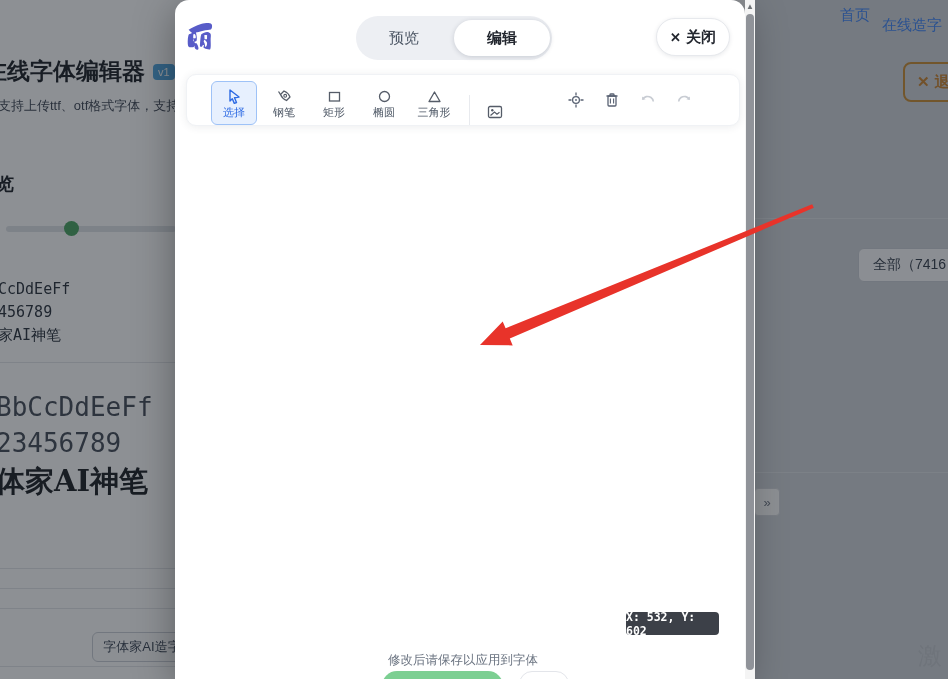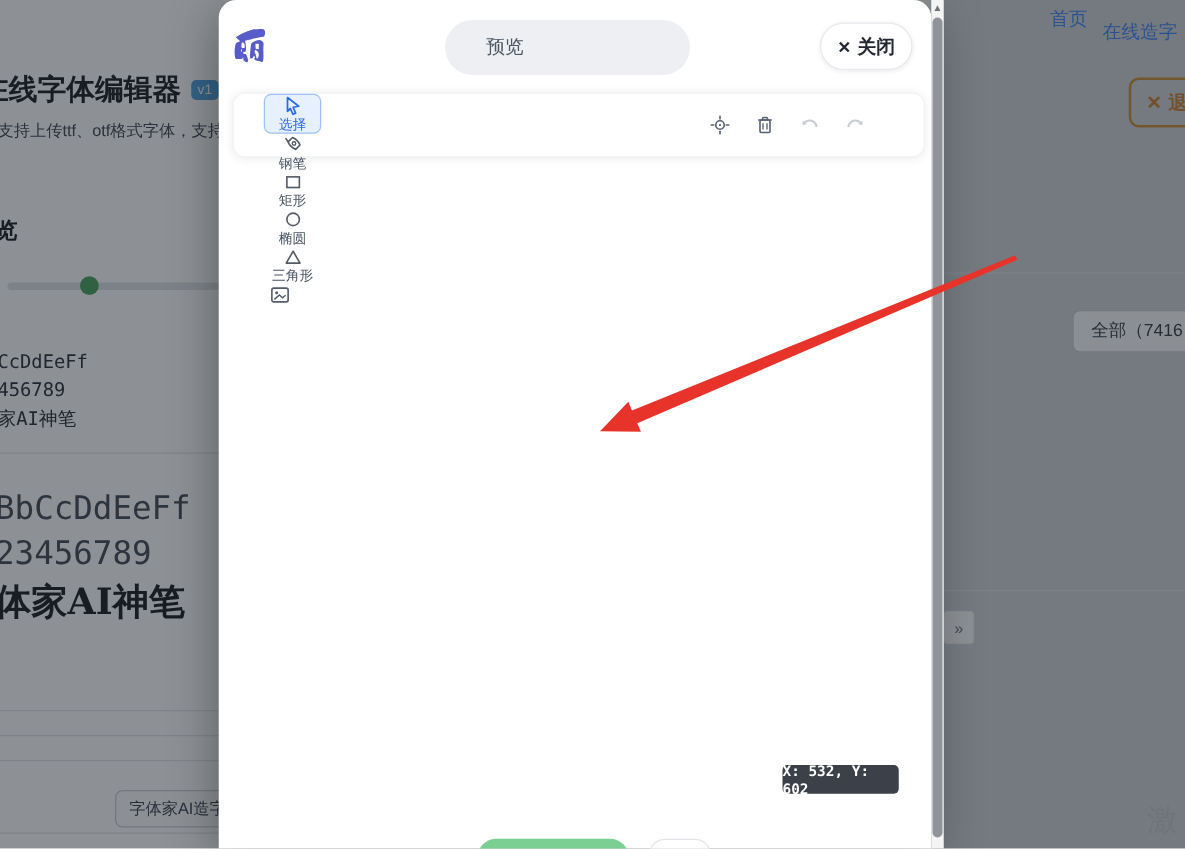--- a/index.html
+++ b/index.html
@@ -26,21 +26,21 @@
   #collapse-btn{background:#fdfdfd;border:1px solid #d4d7dc;border-radius:4px;color:#6b7280;font-size:13px;display:flex;align-items:center;justify-content:center;}
   #watermark{font-size:24px;color:#c2c6cc;white-space:nowrap;}
   
   #overlay{position:absolute;inset:0;background:rgba(28,33,42,0.50);z-index:5;}
   
   #modal{position:absolute;left:175px;top:0;width:570px;height:679px;background:#fff;border-radius:14px 14px 0 0;z-index:10;box-shadow:0 8px 40px rgba(0,0,0,.35);}
   #tabs-pill{left:356px;top:16px;width:196px;height:44px;background:#edeff3;border-radius:22px;display:flex;align-items:center;}
   .tab{width:96px;text-align:center;font-size:15px;color:#4b5563;line-height:36px;}
   .tab.active{background:#fff;border-radius:18px;height:36px;margin-left:2px;color:#23272f;font-weight:bold;box-shadow:0 1px 5px rgba(30,40,60,.18);}
   #close-btn{left:656px;top:18px;width:74px;height:38px;background:#fff;border:1px solid #e7e9ed;border-radius:19px;display:flex;align-items:center;justify-content:center;gap:5px;font-size:15px;color:#23272f;font-weight:bold;box-shadow:0 1px 4px rgba(30,40,60,.10);}
-  #toolbar{left:186px;top:74px;width:554px;height:52px;background:#fff;border:1px solid #f0f2f5;border-radius:10px;box-shadow:0 1px 8px rgba(40,50,70,.09);display:flex;align-items:flex-start;padding-left:24px;flex-direction:column;}
+  #toolbar{left:186px;top:74px;width:554px;height:52px;background:#fff;border:1px solid #f0f2f5;border-radius:10px;box-shadow:0 1px 8px rgba(40,50,70,.09);display:flex;align-items:flex-end;padding-left:24px;}
   .tool{width:46px;height:44px;display:flex;flex-direction:column;align-items:center;justify-content:center;gap:2px;margin-right:4px;}
   .tool .tlabel{font-size:11px;color:#4b5563;line-height:11px;white-space:nowrap;}
   .tool.active{background:#e7f0fe;border:1px solid #9ec2f7;border-radius:6px;}
   .tool.active .tlabel{color:#2d6ae3;}
   .tb-divider{width:1px;height:30px;background:#e8eaee;margin:0 12px 0 8px;}
   .icon-btn{width:26px;height:26px;display:flex;align-items:center;justify-content:center;}
   #tb-right{position:absolute;right:42px;top:0;height:50px;display:flex;align-items:center;gap:10px;}
   
   #canvas-wrap{left:185px;top:132px;width:556px;height:520px;background:#fff;}
   #coord-badge{left:626px;top:612px;width:93px;height:23px;background:#3c4048;border-radius:4px;color:#fff;
@@ -139,20 +139,21 @@
 
   <div id="overlay"></div>
 
   <div id="modal">
     <svg class="abs" style="left:11px;top:22px;" width="30" height="30" viewBox="0 0 1000 1000">
       <use href="#liGlyph" fill="#585cc8" stroke="none"></use>
     </svg>
 
     <div class="abs" id="tabs-pill" style="left:181px;top:16px;">
       <div class="tab">预览</div>
+      <div class="tab active">编辑</div>
     </div>
 
     <div class="abs" id="close-btn" style="left:481px;top:18px;">
       <span style="font-size:13px;">✕</span>
       <span>关闭</span>
     </div>
 
     <div class="abs" id="toolbar" style="left:11px;top:74px;">
       <div class="tool active">
         <svg width="17" height="17" viewBox="0 0 17 17">
@@ -354,20 +355,21 @@
         <rect x="285.2" y="216.2" width="9.6" height="9.6" fill="#bdd0f2" stroke-width="1.7"></rect>
         <circle cx="277" cy="194" r="6.5" fill="#fff" stroke-width="2"></circle>
         <circle cx="302" cy="193" r="6.5" fill="#fff" stroke-width="2"></circle>
         <circle cx="276" cy="220" r="6.5" fill="#fff" stroke-width="2"></circle>
         <circle cx="303" cy="221" r="6.5" fill="#fff" stroke-width="2"></circle>
       </g>
     </svg>
   </div>
 
   <div class="abs" id="coord-badge">X: 532, Y: 602</div>
+  <div class="abs" id="footer-note">修改后请保存以应用到字体</div>
   <div class="abs" id="save-btn"></div>
   <div class="abs" id="cancel-btn"></div>
 
   <div class="abs" id="scrollbar"></div>
   <div class="abs" id="scroll-up">▲</div>
   <div class="abs" id="scroll-thumb"></div>
 
   <svg id="arrow-layer" width="948" height="679" viewBox="0 0 948 679">
     <polygon points="812.2,204.2 505.6,328.3 502.7,321.4 480,345 512.7,345.4 509.8,338.5 813.8,207.8" fill="#e8332a"></polygon>
   </svg>

